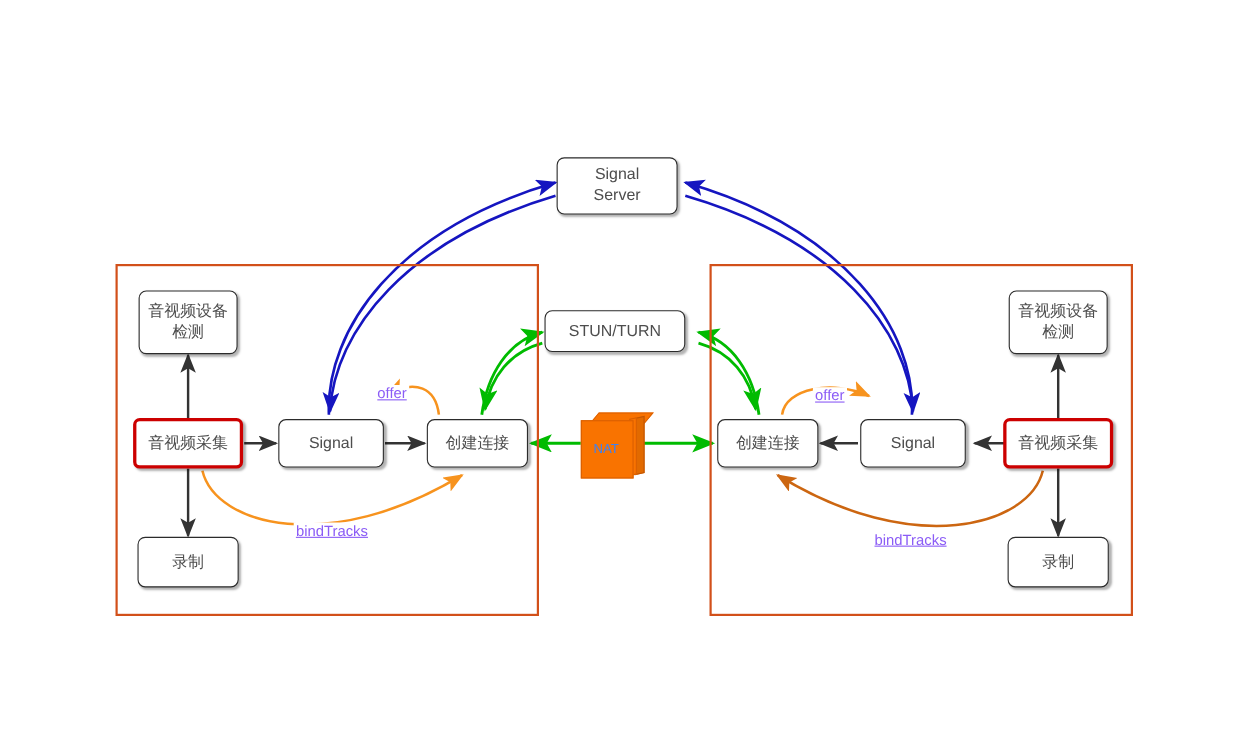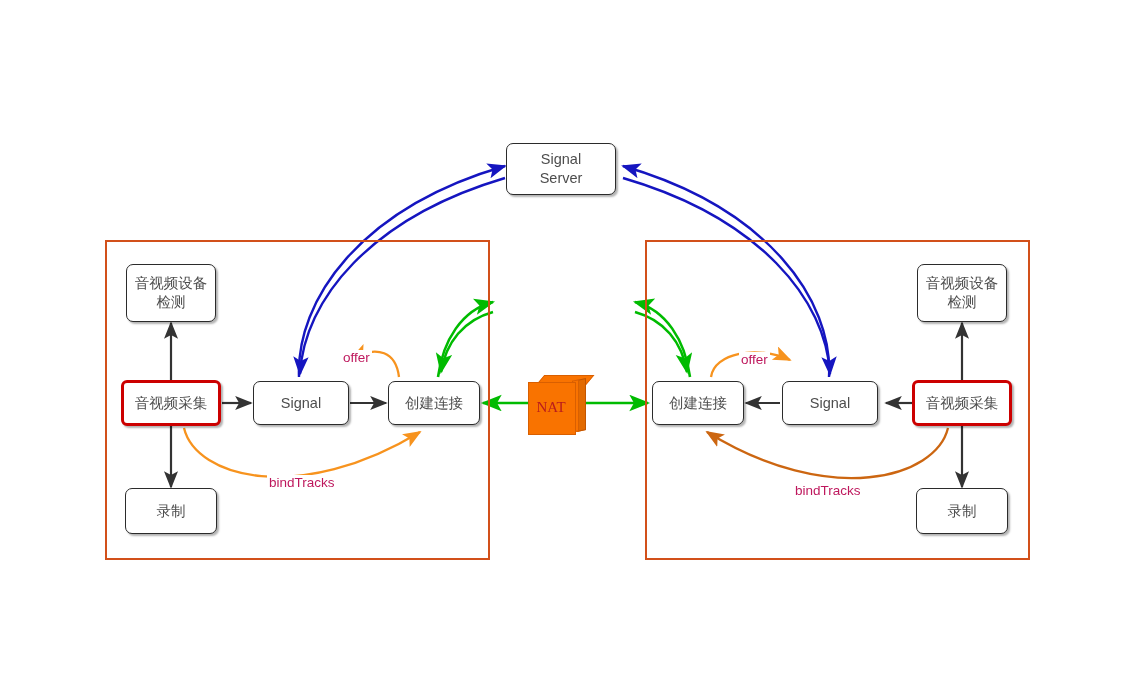--- a/index.html
+++ b/index.html
@@ -26,26 +26,26 @@
   .node.red{border:3.4px solid #cc0000;border-radius:6px;text-align:right;}
 
   
   .panel{position:absolute;box-sizing:border-box;
          border:2px solid #d2501a;background:transparent;z-index:1;}
 
   
   #nat-block{position:absolute;z-index:4;}
   #nat-block .nat-label{position:absolute;left:0;top:0;width:52px;height:54px;
         display:flex;align-items:center;justify-content:center;
-        color:#b91c1c;font-size:15px;font-family:Liberation Serif, serif;
+        color:#3b82f6;font-size:12px;font-family:Liberation Sans, sans-serif;
         z-index:3;}
 
   
-  .edge-label{position:absolute;color:#be185d;font-size:13.5px;
-              background:#fff;padding:0 2px;z-index:5;white-space:nowrap;}
+  .edge-label{position:absolute;color:#8b5cf6;font-size:13.5px;
+              background:#fff;padding:0 2px;z-index:5;white-space:nowrap;text-decoration:underline;}
 </style>
 </head>
 <body>
 
 <div id="canvas">
 
   <svg id="wires" viewBox="0 0 1142 686" xmlns="http://www.w3.org/2000/svg">
     <defs>
       <marker id="ah-blue" markerWidth="9" markerHeight="9" refX="7.2" refY="3.2" orient="auto" markerUnits="strokeWidth">
         <path d="M0,0 L8,3.2 L0,6.4 L1.8,3.2 z" fill="#1515c0"></path>
@@ -119,20 +119,21 @@
       <path d="M948,428 C936,478 830,508 707,432" fill="none" stroke="#cc6611" stroke-width="2.3" marker-end="url(#ah-orangeR)"></path>
     </g>
   </svg>
 
   <div class="panel" style="left:105px;top:240px;width:385px;height:320px;"></div>
   <div class="panel" style="left:645px;top:240px;width:385px;height:320px;"></div>
 
   <div class="node" style="left:506px;top:143px;width:110px;height:52px;">Signal
 Server</div>
 
+  <div class="node" style="left:495px;top:282px;width:128px;height:38px;">STUN/TURN</div>
 
   <div id="nat-block" style="left:528px;top:375px;width:56px;height:58px;">
 
     <div style="position:absolute;left:8px;top:0px;width:48px;height:8px;
                 background:#f97300;border:1px solid #d95f00;
                 transform:skewX(-40deg);transform-origin:bottom left;"></div>
     <div style="position:absolute;left:49px;top:4px;width:7px;height:50px;
                 background:#e26a00;border:1px solid #c25500;
                 transform:skewY(-12deg);"></div>
     <div style="position:absolute;left:44px;top:5px;width:5px;height:50px;

